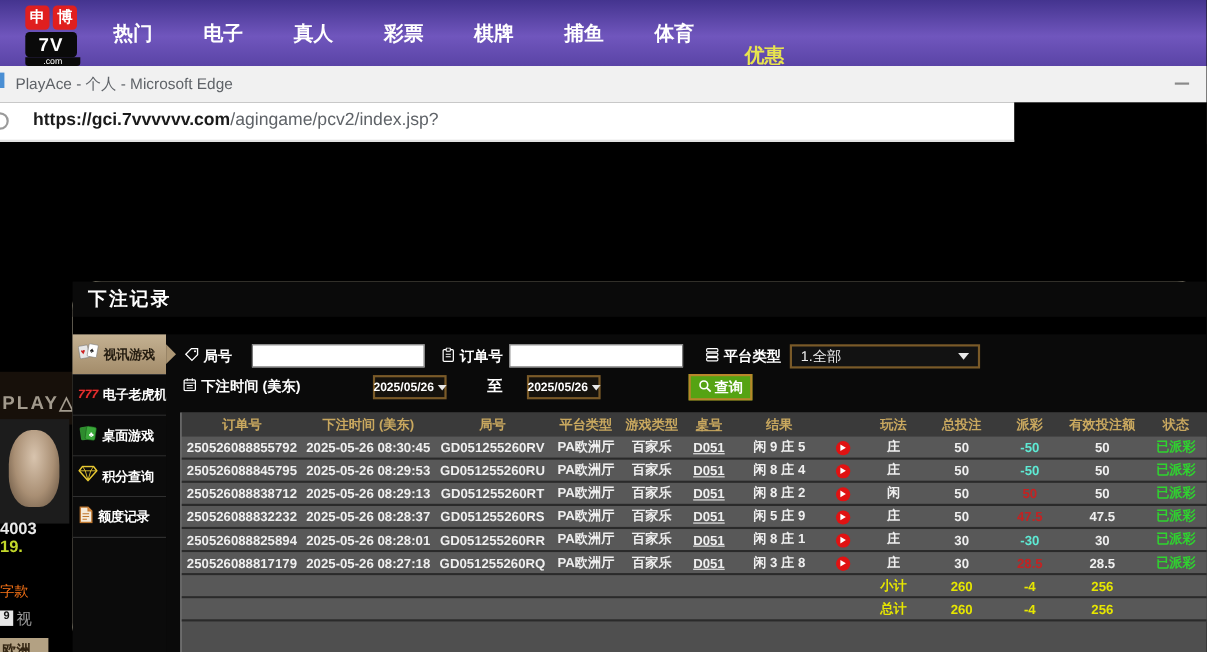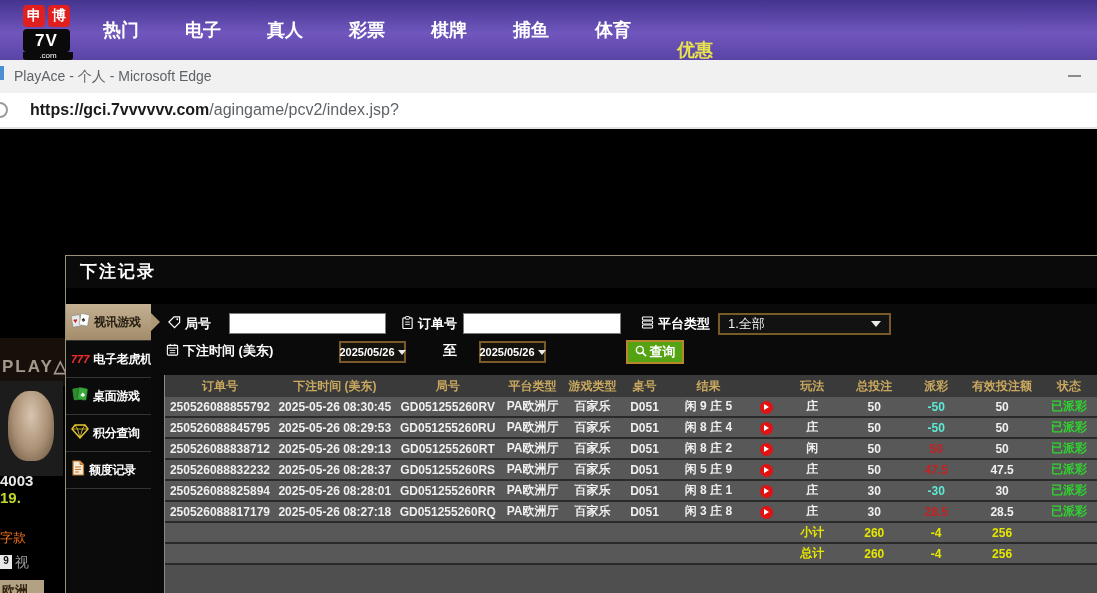--- a/index.html
+++ b/index.html
@@ -20,21 +20,21 @@
   .navitem { color:#fff; font-size:18px; font-weight:bold; cursor:pointer; width:42px; text-align:center; }
   .navitem.hl { color:#e8e44e;margin-top:40px; }
 
   
   .titlebar { position:absolute; left:0; top:60px; width:1097px; height:33px; background:#f1f1f1; }
   .tab-favicon { position:absolute; left:0; top:6px; width:4px; height:14px; background:#4a8fd4; }
   .wintitle { position:absolute; left:14px; top:8px; color:#5f6368; font-size:14px; }
   .minbtn { position:absolute; right:16px; top:15px; width:13px; height:2px; background:#8a8a8a; cursor:pointer; }
 
   
-  .urlbar { position:absolute; left:0; top:93px; width:1097px; height:36px; background:#fff; border-bottom:2px solid #e2e2e2; }
+  .urlbar { position:absolute; left:0; top:93px; width:922px; height:36px; background:#fff; border-bottom:2px solid #e2e2e2; }
   .urlicon { position:absolute; left:-8px; top:9px; width:16px; height:16px; border:2px solid #9a9a9a; border-radius:50%; }
   .urltext { position:absolute; left:30px; top:8px; font-size:16px; color:#5f6368; white-space:nowrap; }
   .urltext .domain { color:#1b1b1b; font-weight:600; }
 
   
   .content { position:absolute; left:0; top:131px; width:1097px; height:462px; background:#000; }
 
   
   .banner { position:absolute; left:0; top:207px; width:1097px; height:48px; background:#17100a; overflow:hidden; }
   .b-stripes { position:absolute; left:490px; top:0; width:245px; height:48px;
@@ -69,21 +69,21 @@
   .frag { position:absolute; white-space:nowrap; }
   .frag-num1 { left:0; top:341px; color:#e8e8e8; font-weight:bold; font-size:15px; }
   .frag-num2 { left:0; top:358px; color:#c3d82a; font-weight:bold; font-size:15px; }
   .frag-t1 { left:0; top:398px; color:#f97316; font-size:13px; }
   .frag-badge { left:0; top:424px; width:12px; height:14px; background:#e8e8e8; color:#111; font-size:10px; font-weight:bold; text-align:center; }
   .frag-t2 { left:15px; top:423px; color:#9a9a9a; font-size:14px; }
   .frag-hl { left:0; top:449px; width:44px; height:22px; background:#b3a183; color:#332512; font-size:13px; font-weight:bold; line-height:22px; padding-left:2px; }
 
   
   .panel { position:absolute; left:65px; top:255px; width:1032px; height:338px;
-    border-left:1px solid #97917e; border-top:1px solid #97917e; background:transparent; z-index:5; }
+    border-left:1px solid #97917e; border-top:1px solid #97917e; background:transparent; z-index:5;border-radius:27px; }
   .panel-header { position:absolute; left:0; top:0; width:1032px; height:32px; background:#0a0a0a;
     color:#fff; font-size:17px; font-weight:bold; letter-spacing:2px; line-height:32px; padding-left:14px; }
   .panel-body { position:absolute; left:0; top:48px; width:1032px; height:306px; }
 
   .sidebar { position:absolute; left:0; top:0; width:85px; height:306px; background:#0b0b0b; }
   .sideitem { position:relative; height:37px; border-bottom:1px solid #343434; display:flex; align-items:center;
     gap:4px; padding-left:5px; cursor:pointer; background:#0b0b0b; }
   .sideitem .slabel { color:#fff; font-size:12px; font-weight:bold; letter-spacing:-0.3px; white-space:nowrap; }
   .sideitem.active { background:linear-gradient(180deg,#c4b192,#a38c6a); }
   .sideitem.active .slabel { color:#241c10; }
@@ -113,21 +113,21 @@
   .searchbtn { position:absolute; left:475px; top:36px; width:58px; height:24px; background:#55a313;
     border:2px solid #b8862b; color:#fff; font-size:13px; font-weight:bold; display:flex; align-items:center;
     justify-content:center; gap:3px; cursor:pointer; }
 
   
   .btable { position:absolute; left:13px; top:71px; width:934px; height:235px; background:#4f4f4f; border-left:1px solid #8a8a8a; overflow:hidden; }
   .thead { display:flex; height:22px; background:#3a3a3a; align-items:center; }
   .th { color:#c9a85f; font-size:12px; font-weight:bold; text-align:center; white-space:nowrap; overflow:hidden; }
   .trow { display:flex; height:21px; background:#585858; border-bottom:2px solid #2a2a2a; align-items:center; }
   .td { color:#efefef; font-size:12px; font-weight:600; text-align:center; white-space:nowrap; overflow:hidden; }
-  .c1{width:110px;} .c2{width:120px;} .c3{width:106px;} .c4{width:64px;} .c5{width:56px;} .c6{width:48px;}
+  .c1{width:110px;} .c2{width:120px;} .c3{width:106px;} .c4{width:64px;} .c5{width:56px;} .c6{width:48px;text-decoration:underline;}
   .c7{width:80px;} .c8{width:36px;} .c9{width:56px;} .c10{width:68px;} .c11{width:56px;} .c12{width:76px;} .c13{width:58px;}
   .td[data-pc="neg"] { color:#5eead4; }
   .td[data-pc="pos"] { color:#c42222; }
   .td.status { color:#2fd32f; font-weight:bold; }
   .sumrow .td { color:#e6e600; font-weight:bold; }
   .playbtn { display:inline-flex; width:13px; height:13px; border-radius:50%; background:#e01212;
     align-items:center; justify-content:center; cursor:pointer; }
   .playbtn .tri { border-left:5px solid #fff; border-top:3px solid transparent; border-bottom:3px solid transparent; margin-left:1px; }
 </style>
 </head>

